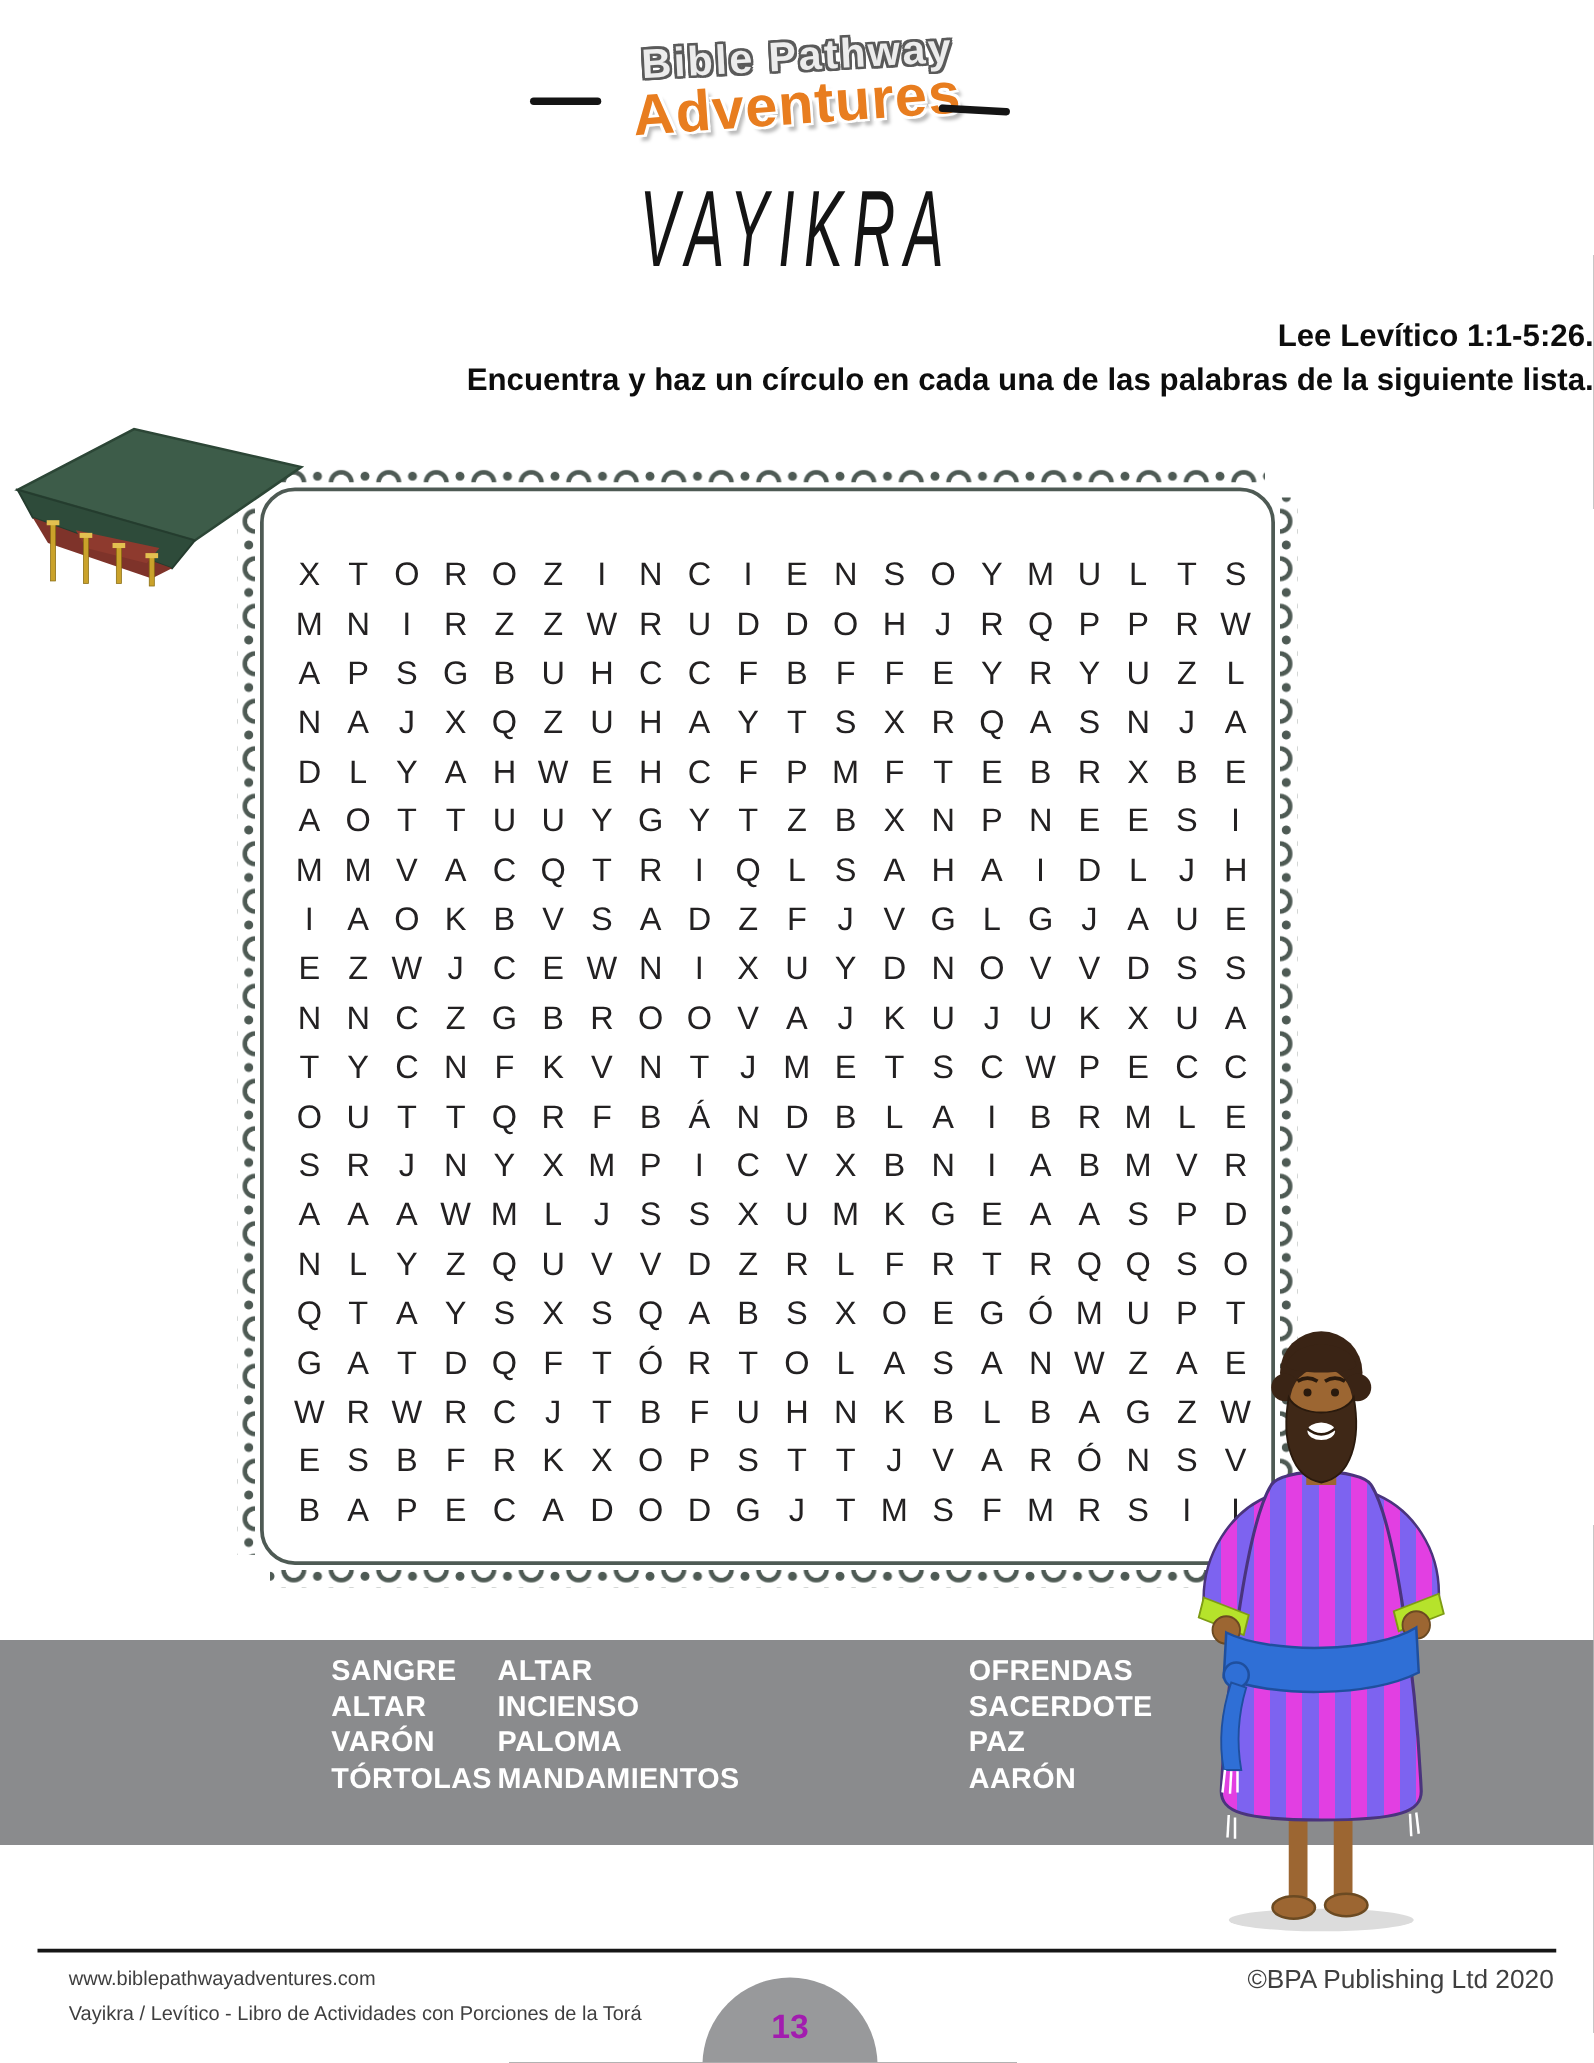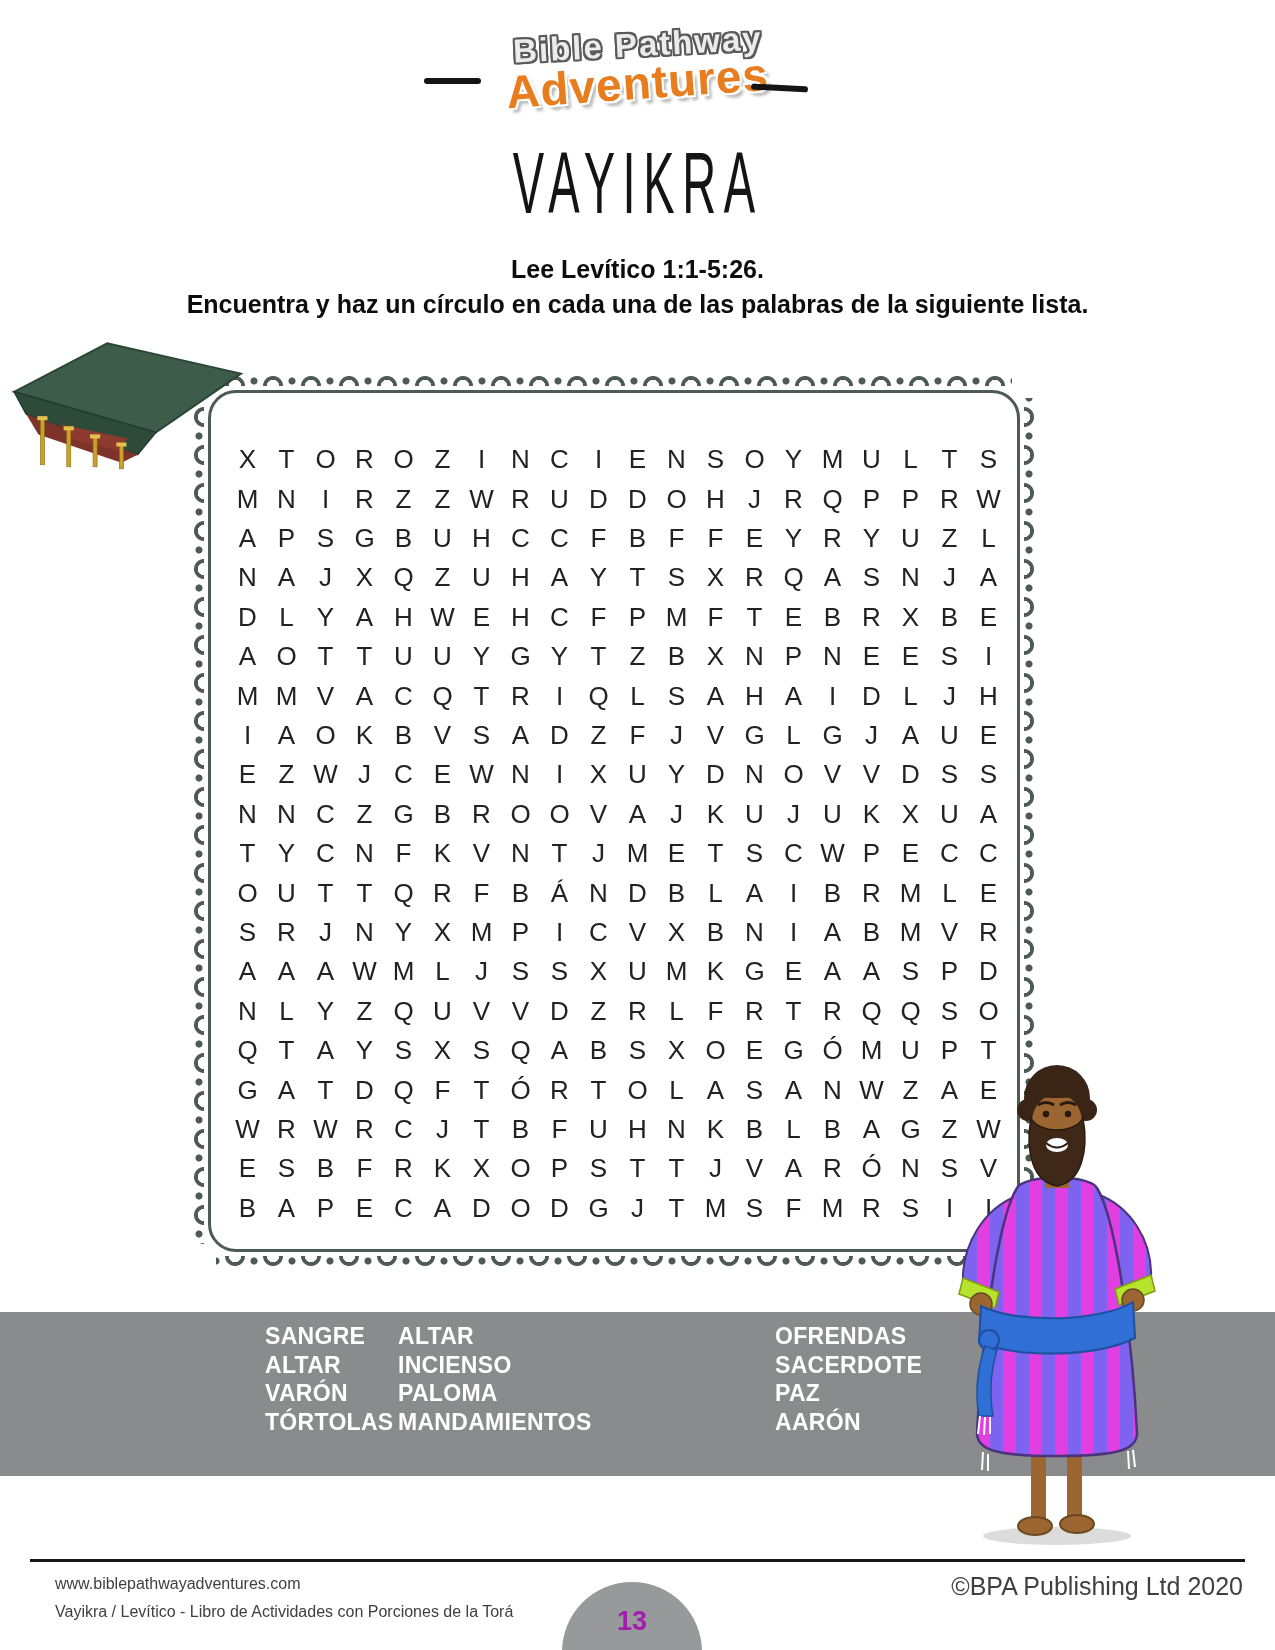--- a/index.html
+++ b/index.html
@@ -13,24 +13,24 @@
     text-shadow:-2px -2px 0 #5a5a5a,2px -2px 0 #5a5a5a,-2px 2px 0 #5a5a5a,2px 2px 0 #5a5a5a,
                  0 -2px 0 #5a5a5a,0 2px 0 #5a5a5a,-2px 0 0 #5a5a5a,2px 0 0 #5a5a5a; }
   .logo-line2 { display:inline-block; margin-top:-8px; transform:rotate(-4deg); font-size:46px;
     font-weight:bold; letter-spacing:1px; color:#e87d1f;
     text-shadow:-2px -2px 0 #fff,2px -2px 0 #fff,-2px 2px 0 #fff,2px 2px 0 #fff,4px 5px 3px #b9b9b9; }
   .dash { position:absolute; height:6px; width:57px; background:#141414; border-radius:3px; }
   .dash-left  { left:424px; top:78px; }
   .dash-right { left:751px; top:85px; transform:rotate(3deg); }
 
   
-  .title { position:absolute; top:150px; left:0; width:100%; text-align:center; }
+  .title { position:absolute; top:150px; left:0; width:100%; text-align:center;font-style:italic; }
   .title span { display:inline-block; font-size:56px; letter-spacing:9px;
                 transform:scale(0.84,1.55); color:#141414; }
-  .instr { position:absolute; top:252px; left:0; width:100%; text-align:center;
+  .instr { position:absolute; top:252px; left:0; width:100%; text-align:right;
            font-size:25px; font-weight:bold; color:#0d0d0d; line-height:35px; }
 
   
   .ws-box { position:absolute; left:190px; top:372px; width:848px; height:898px; }
   .ws-panel { position:absolute; left:18px; top:18px; right:18px; bottom:18px;
               border:3px solid #4e5a54; border-radius:28px; background:#fff; }
   .sc { position:absolute; }
   .sc-top { top:0; left:26px; right:26px; height:14px;
     background-image:
       radial-gradient(circle at 50% 14px, transparent 6px, #4e5a54 6.5px, #4e5a54 9.5px, transparent 10.5px),
@@ -65,21 +65,21 @@
   .wcol1 { left:265px; top:1322px; } .wcol2 { left:398px; top:1322px; }
   .wcol3 { left:597px; top:1322px; } .wcol4 { left:775px; top:1322px; }
 
   
   .tabernacle { position:absolute; left:8px; top:336px; width:238px; height:136px; }
   .man { position:absolute; left:925px; top:1048px; width:265px; height:500px; }
 
   
   .foot-line { position:absolute; left:30px; top:1559px; width:1215px; height:3px; background:#161616; }
   .foot-left { position:absolute; left:55px; top:1570px; font-size:16px; color:#3f3f3f; line-height:28px; }
-  .foot-right { position:absolute; right:32px; top:1572px; font-size:25px; color:#3f3f3f; text-align:center; }
+  .foot-right { position:absolute; right:32px; top:1572px; font-size:21px; color:#3f3f3f; text-align:center; }
   .page-circle { position:absolute; left:562px; top:1582px; width:140px; height:140px;
                  border-radius:50%; background:#98999b; }
   .page-num { position:absolute; left:562px; top:1606px; width:140px; text-align:center;
               font-size:27px; font-weight:bold; color:#a21caf; }
 </style>
 </head>
 <body>
 
 <div class="page">
 

